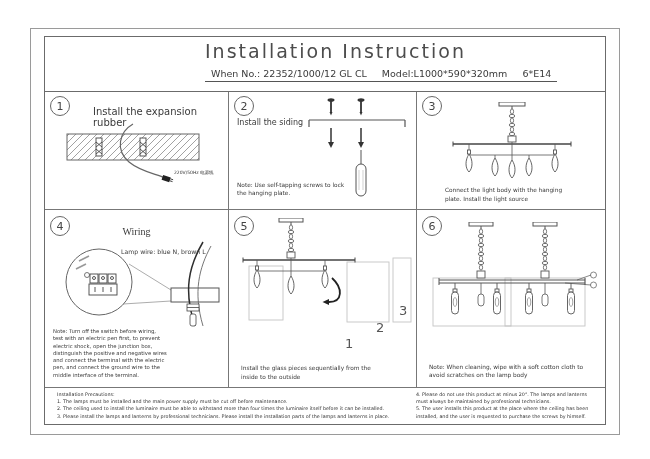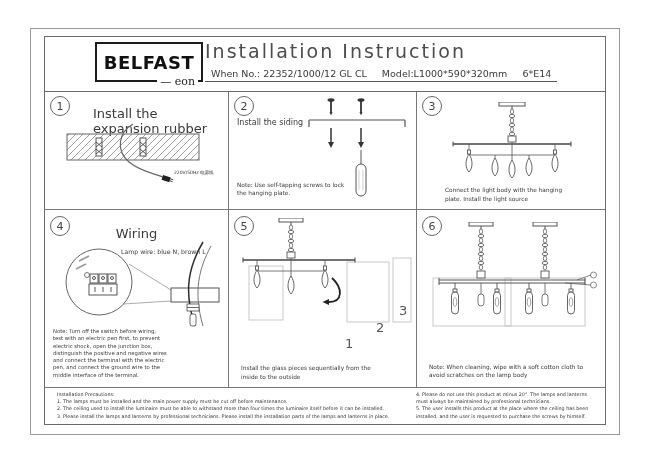--- a/index.html
+++ b/index.html
@@ -39,40 +39,36 @@
   .foot div{white-space:normal;}
 </style>
 </head>
 <body>
 
 <div class="page">
  <div class="sheet">
   <div class="content">
 
    <div class="hdr">
-     <div class="logo">
-       <span class="brand">BELFAST</span>
-       <span class="eon">eon</span>
-     </div>
      <div class="hdr-right">
        <div class="doc-title">Installation Instruction</div>
        <div class="model-line">
          <span>When No.:</span>
          <span class="gap-s">22352/1000/12 GL CL</span>
          <span class="gap-m">Model:</span><span>L1000*590*320mm</span>
          <span class="gap-m">6*E14</span>
        </div>
      </div>
    </div>
 
    <div class="grid">
 
     <div class="c">
       <div class="badge">1</div>
-      <div class="cap" style="left:48px;top:14px;font-size:13px;">Install the expansion rubber</div>
+      <div class="cap" style="left:48px;top:14px;font-size:10px;">Install the expansion rubber</div>
       <svg style="left:8px;top:30px;" width="170" height="84" viewBox="0 0 170 84">
         <defs>
           <pattern id="hatch1" width="7" height="7" patternUnits="userSpaceOnUse">
             <line x1="0" y1="7" x2="7" y2="0" stroke="#8a8a8a" stroke-width="0.8"></line>
           </pattern>
         </defs>
         <rect x="14" y="12" width="132" height="26" fill="url(#hatch1)" stroke="#666" stroke-width="1"></rect>
         <g stroke="#444" stroke-width="0.9" fill="#fff">
           <rect x="43" y="16" width="6" height="18"></rect>
           <line x1="43" y1="20" x2="49" y2="25"></line>
@@ -165,21 +161,21 @@
           <path d="M60,56 C56,62 56,70 60,74 C64,70 64,62 60,56 Z"></path>
           <path d="M94,56 C90,62 90,70 94,74 C98,70 98,62 94,56 Z"></path>
           <path d="M77,58 C73,64 73,72 77,76 C81,72 81,64 77,58 Z"></path>
         </g>
       </svg>
       <div class="cap" style="left:28px;bottom:6px;width:128px;font-size:5.8px;line-height:1.45;">Connect the light body with the hanging plate. Install the light source</div>
     </div>
 
     <div class="c">
       <div class="badge" style="top:6px;">4</div>
-      <div class="cap" style="left:0;right:0;top:16px;text-align:center;font-size:13px;">Wiring</div>
+      <div class="cap" style="left:0;right:0;top:16px;text-align:center;font-size:10px;font-family:Liberation Serif, serif;">Wiring</div>
       <div class="cap" style="left:76px;top:38px;font-size:6.2px;">Lamp wire: blue N, brown L</div>
       <svg style="left:4px;top:28px;" width="176" height="92" viewBox="0 0 176 92">
         <circle cx="50" cy="44" r="33" fill="#fff" stroke="#666" stroke-width="1"></circle>
         <g stroke="#999" stroke-width="1.6">
           <line x1="30" y1="23" x2="40" y2="18"></line>
                 <line x1="27" y1="31" x2="37" y2="26"></line>
         </g>
         <circle cx="38" cy="37" r="2.5" fill="none" stroke="#555" stroke-width="0.8"></circle>
         <g fill="#fff" stroke="#444" stroke-width="0.9">
           <rect x="40" y="46" width="28" height="11"></rect>

